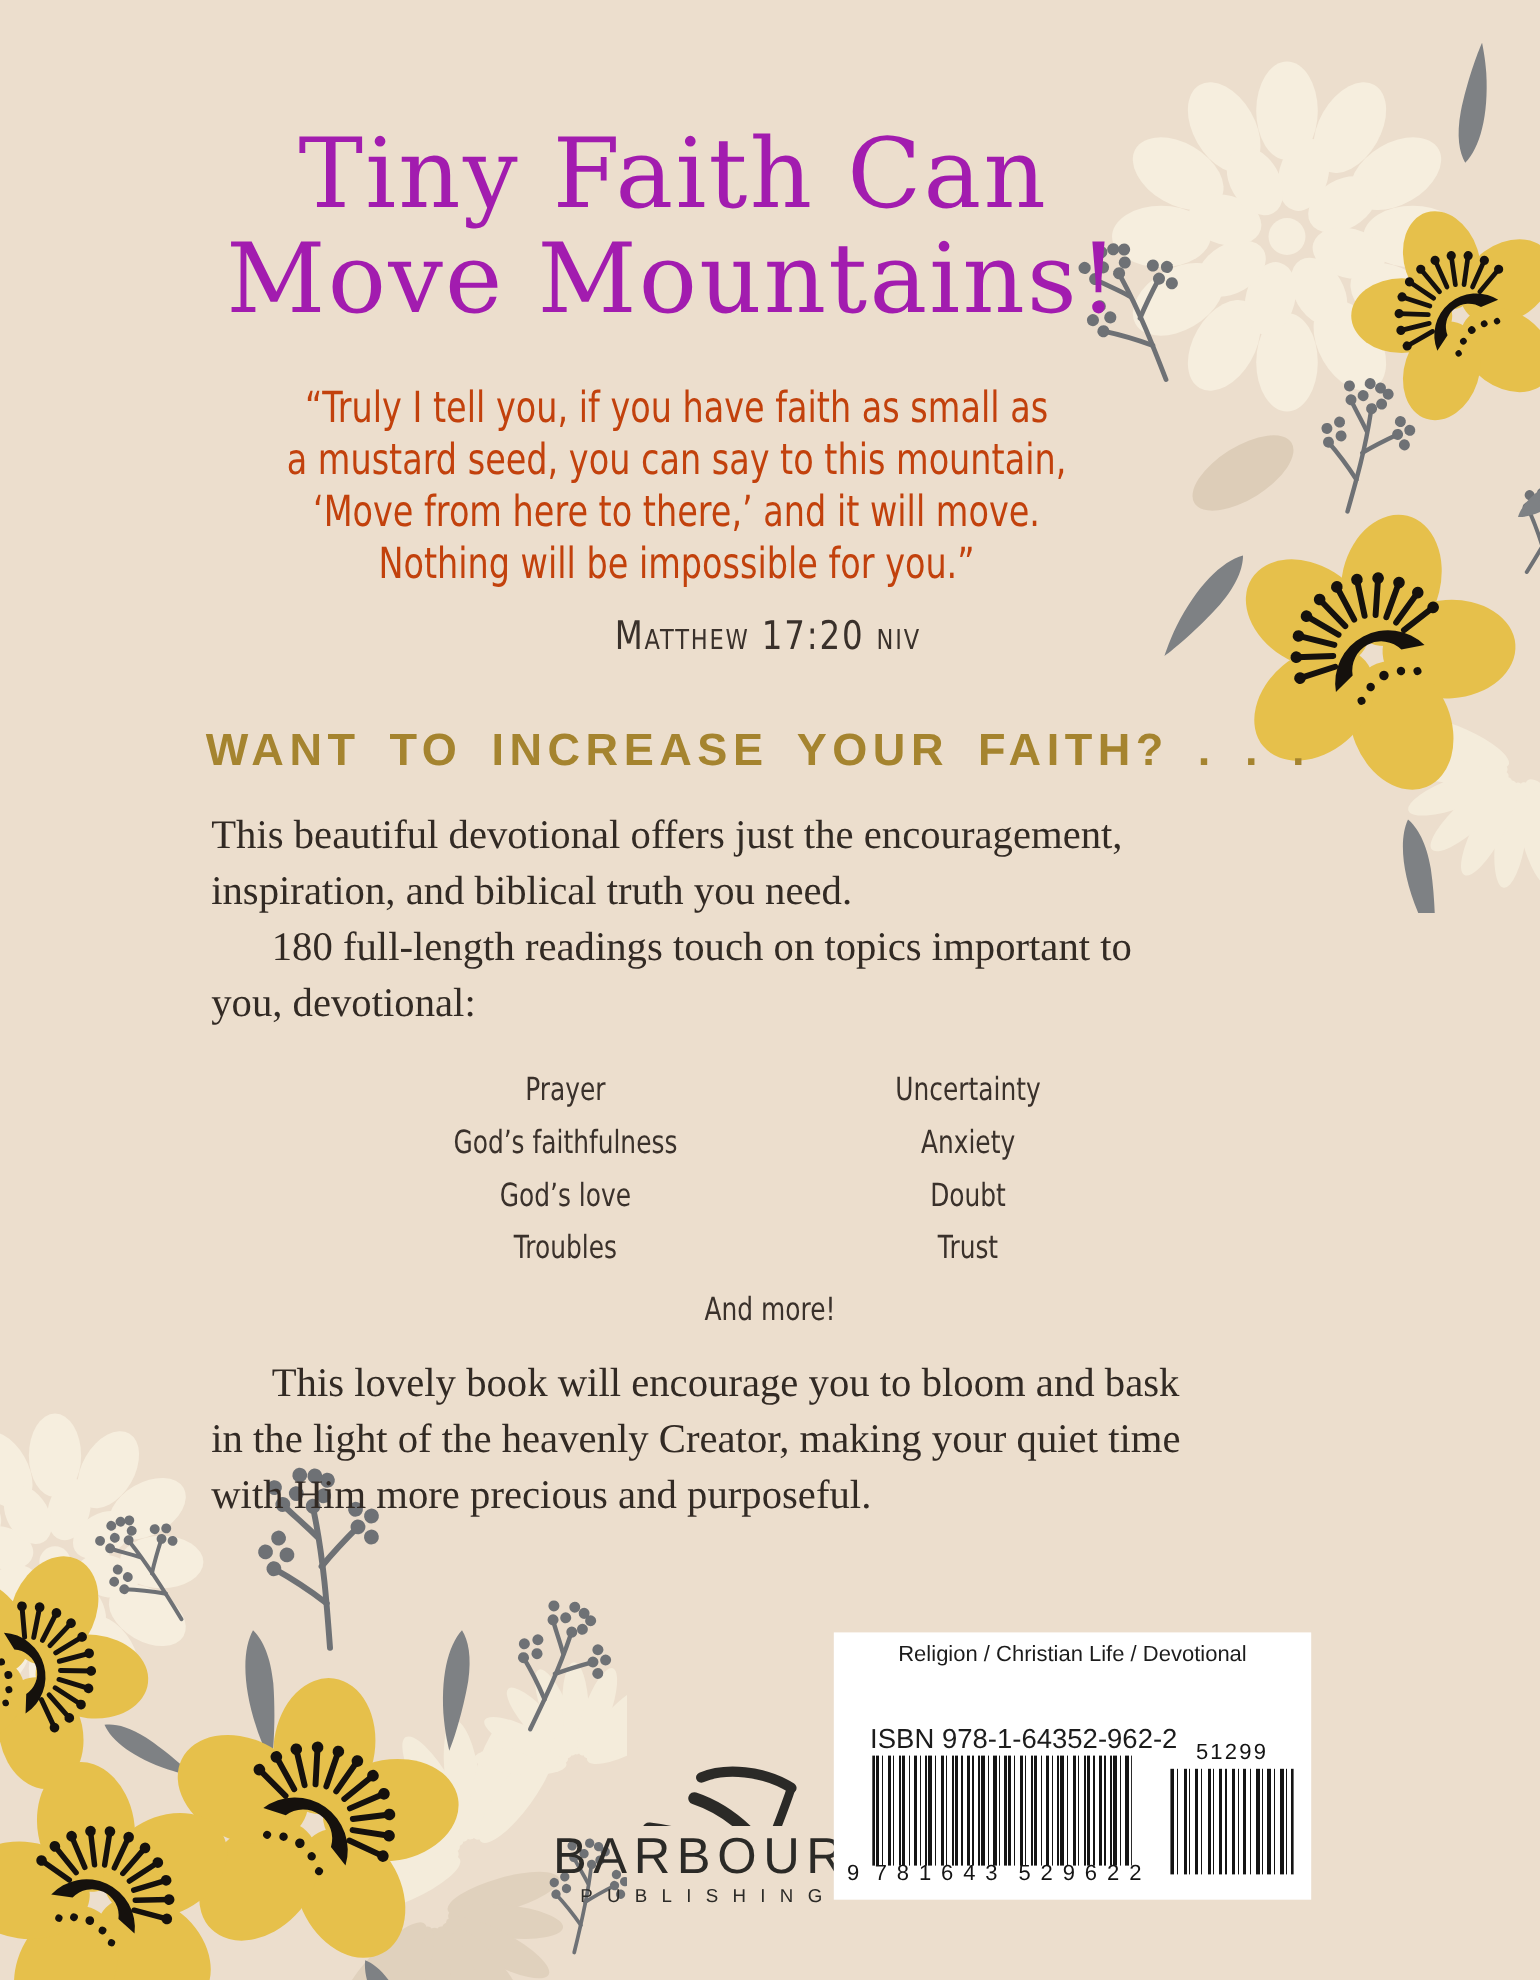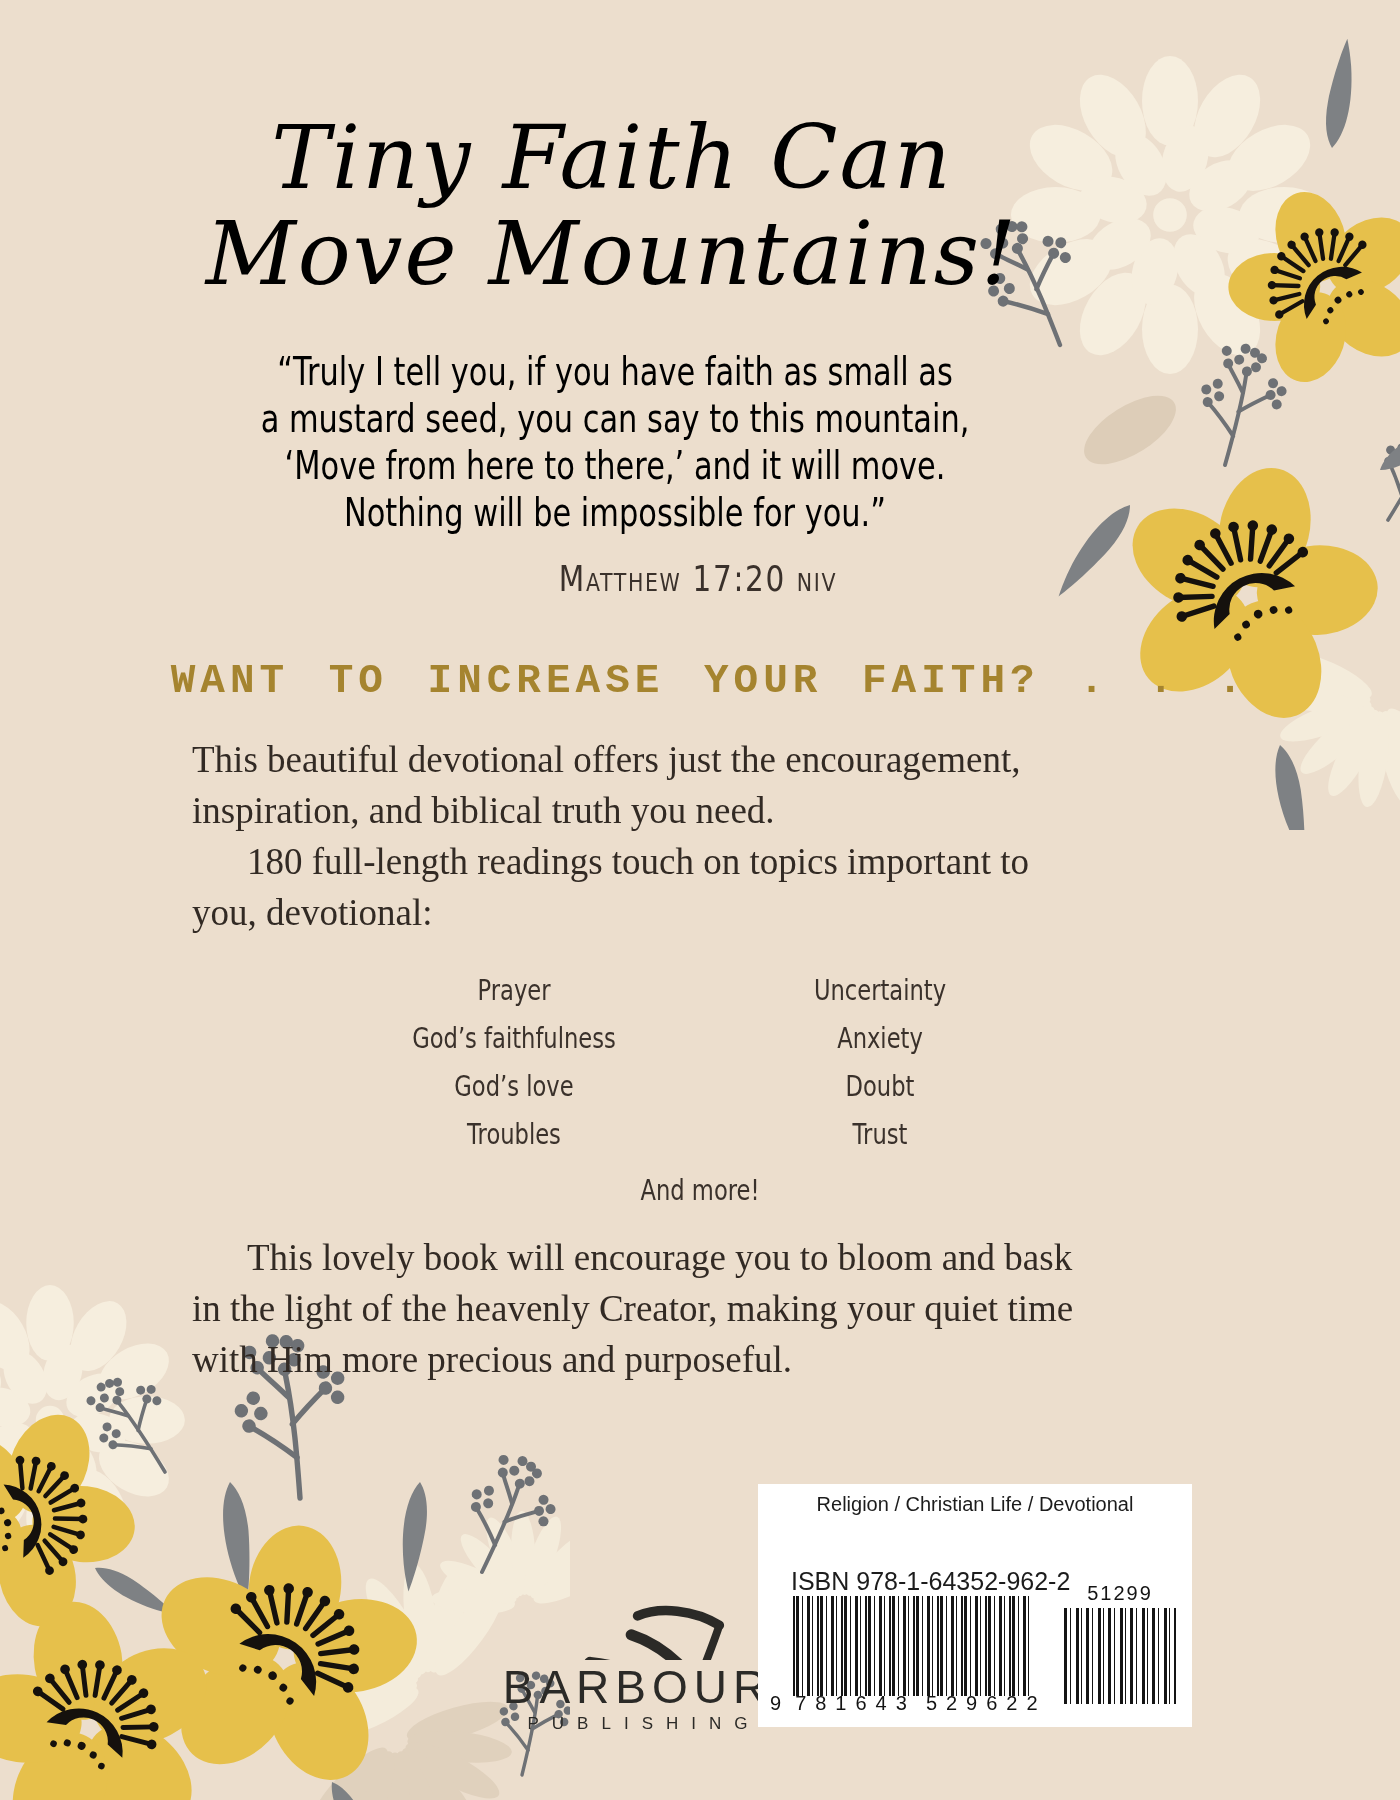--- a/index.html
+++ b/index.html
@@ -8,55 +8,53 @@
     width:1400px;height:1800px;
     background:#ecdecd;
     overflow:hidden;
     font-family:"Liberation Sans",sans-serif;
     color:#3a312b;
   }
   .abs{position:absolute;}
   
   .script-title{
     font-family:"DejaVu Serif",serif;
-    font-style:italic;
     font-weight:500;
-    color:#000000;
+    color:#a21caf;
     font-size:88px;
     line-height:96px;
     text-align:center;
     letter-spacing:2px;
   }
   .cond{
     font-family:"DejaVu Sans",sans-serif;
-    color:#000000;
+    color:#c2410c;
     font-size:39px;
     line-height:47px;
     text-align:center;
   }
   .cond > div{transform:scaleX(0.78);}
   .verse-ref{
     font-family:"DejaVu Sans",sans-serif;
     font-variant:small-caps;
     font-size:36px;
     color:#3a312b;
     text-align:center;
     letter-spacing:2px;
   }
   .verse-ref > div{transform:scaleX(0.82);}
   .gold-heading{
-    font-family:Liberation Mono, monospace;
+    font-family:Liberation Sans, sans-serif;
     font-weight:700;
     font-size:41px;
     letter-spacing:5px;
     word-spacing:10px;
     color:#a5842f;
     text-align:center;
     white-space:nowrap;
-    padding-left:20px;
   }
   .serif-body{
     font-family:"Liberation Serif",serif;
     font-size:37px;
     line-height:51px;
     color:#322a24;
   }
   .serif-body .indent{text-indent:55px;}
   .topics-col{font-family:"DejaVu Sans",sans-serif;font-size:29px;line-height:48px;text-align:center;color:#3a312b;}
   .topics-col > div{transform:scaleX(0.78);}

